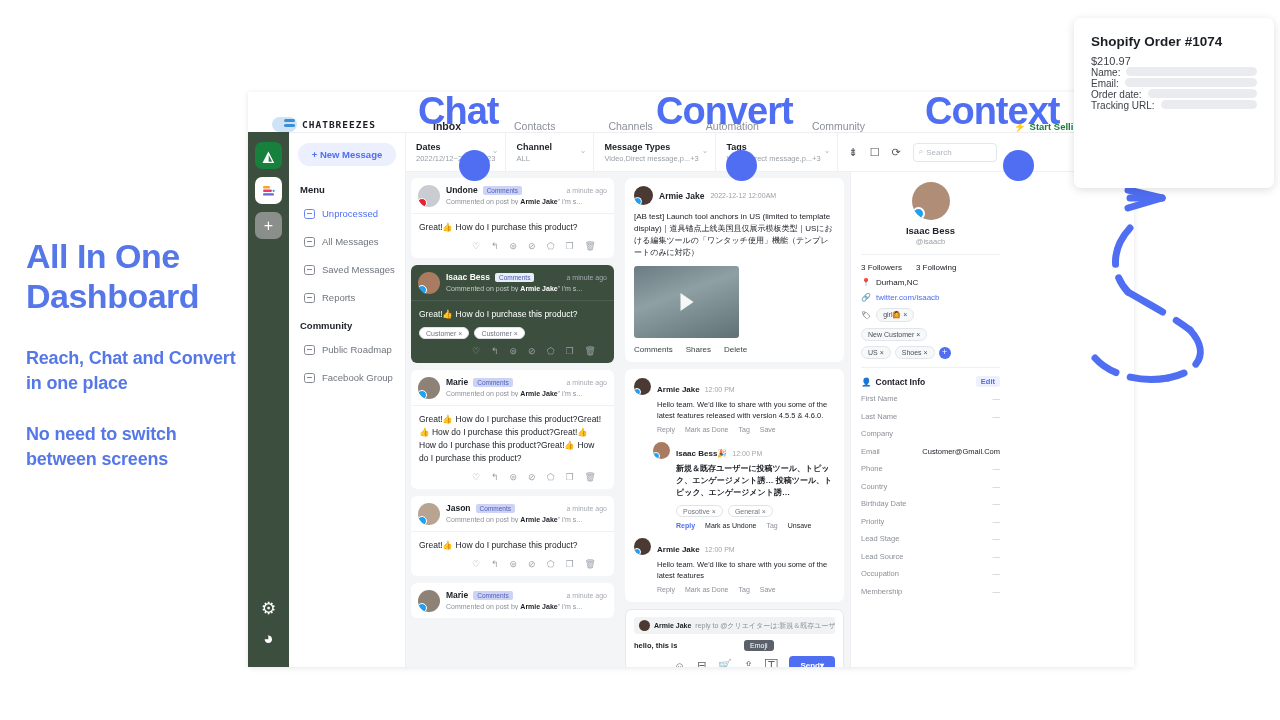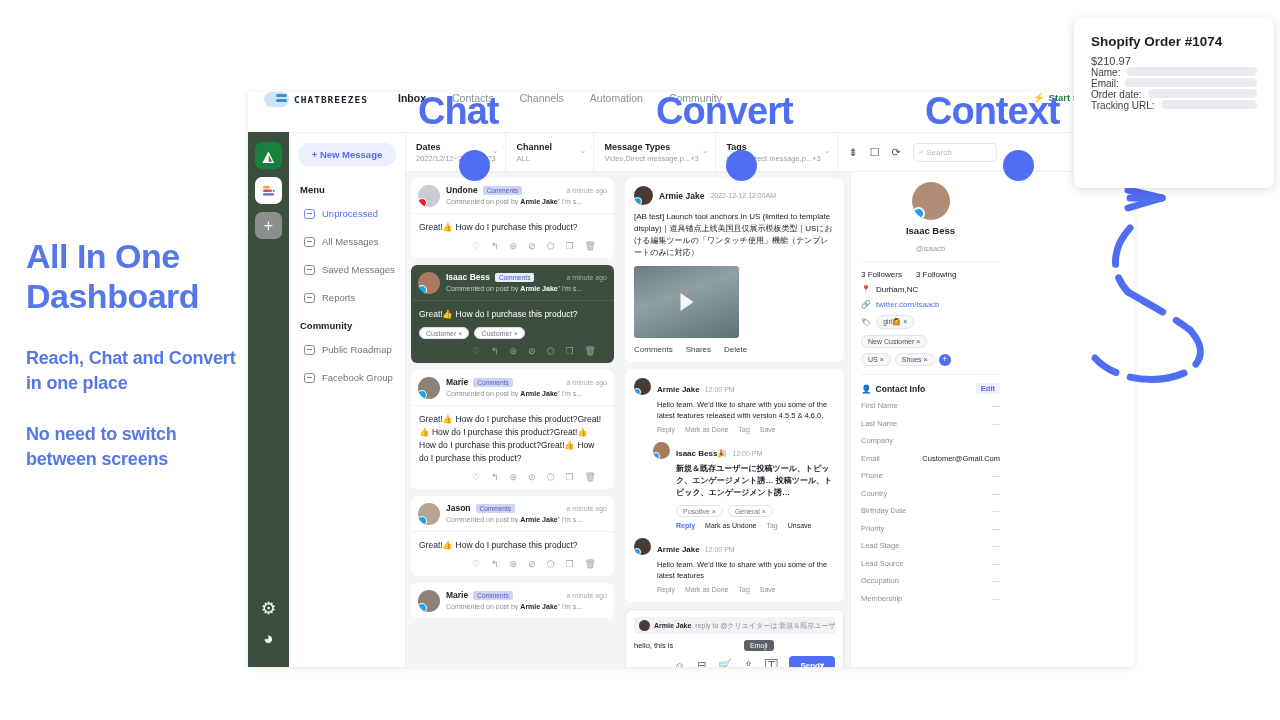--- a/index.html
+++ b/index.html
@@ -37,23 +37,24 @@
   .rail-btn { width:27px; height:27px; border-radius:7px; margin-bottom:8px;
     display:flex; align-items:center; justify-content:center; font-size:14px; }
   .rail-green { background:#17803d; color:#fff; font-weight:700; }
   .rail-white { background:#fff; }
   .rail-plus { background:#8b8f8c; color:#fff; font-size:16px; }
   .rail-bottom { position:absolute; bottom:48px; color:#fff; font-size:17px; }
   .rail-bottom2 { position:absolute; bottom:18px; color:#fff; font-size:17px; }
 
   
   #topnav {
-    position:absolute; left:8px; top:0; width:886px; height:41px; background:#fff;
-    border-bottom:1px solid #eceef2; display:flex; align-items:flex-start;
+    position:absolute; left:16px; top:0; width:886px; height:41px; background:#fff;
+    border-bottom:1px solid #eceef2; display:flex; align-items:flex-end;
     padding-left:8px;
+    gap:27px;
   }
   #logo-wrap { display:flex; align-items:center; gap:5px; margin-right:24px; width:110px;}
   .logo-cloud { width:25px; height:15px; background:#cfe3f7; border-radius:9px; position:relative; }
   .logo-cloud:after{content:"";position:absolute;left:12px;top:2px;width:11px;height:3px;background:#3a8fd6;border-radius:2px;box-shadow:0 5px 0 #3a8fd6;}
   .logo-text { font-size:9.5px; font-weight:800; letter-spacing:1px; color:#1b1f25; font-family:"DejaVu Sans Mono", monospace;}
   .navitem { font-size:10.5px; color:#8a9099; margin-right:26px; white-space:nowrap; }
   .navitem.active { color:#20232a; font-weight:600; }
   #nav-cta { margin-left:auto; margin-right:10px; display:flex; align-items:center;
     gap:3px; font-size:9.5px; color:#17803d; font-weight:700; }
   #nav-avatar { width:18px;height:18px;border-radius:50%;background:#2f3438;margin-right:10px; }
@@ -155,38 +156,38 @@
   .tacts { display:flex; gap:10px; margin-top:5px; font-size:7px; color:#8b9098; align-items:center;}
   .tacts .blue { color:#4f6ef2; font-weight:700;}
   .tacts .dark { color:#20232a; }
 
   
   #composer { background:#fff; border:1px solid #e6e8ec; border-radius:7px;
     padding:7px 8px 8px 8px; margin-top:1px; }
   #reply-ctx { background:#f1f2f4; border-radius:3px; padding:3px 5px; display:flex;
     align-items:center; gap:4px; font-size:7px; color:#8b9098; white-space:nowrap; overflow:hidden;}
   #reply-ctx b { color:#20232a; }
-  #composer-text { font-size:7.5px; font-weight:400; color:#20232a; margin-top:7px;}
+  #composer-text { font-size:7.5px; font-weight:700; color:#20232a; margin-top:7px;}
   #composer-bar { display:flex; align-items:center; justify-content:flex-end; gap:12px; margin-top:6px;
     color:#5b6169; font-size:11px; position:relative;}
   #tooltip-emoji { position:absolute; left:110px; top:-16px; background:#5b6169; color:#fff;
     font-size:7px; padding:2px 6px; border-radius:3px; }
   #send-btn { background:#4f6ef2; color:#fff; font-size:8px; font-weight:700;
     border-radius:4px; padding:5px 11px; display:flex; align-items:center; gap:0; border:none;}
 
   
   #contact {
     position:absolute; left:602px; top:80px; width:160px; height:495px;
     background:#fff; border-left:1px solid #eef0f3; padding:10px 10px; overflow:hidden;
   }
   #c-av { width:38px;height:38px;border-radius:50%;margin:0 auto;position:relative;
     background:#b08d77; overflow:hidden;}
   #c-av .badge{position:absolute;left:0;bottom:0;width:13px;height:13px;border-radius:50%;background:#1da1f2;border:2px solid #fff;}
   #c-name { text-align:center; font-size:9.5px; font-weight:700; margin-top:5px;}
-  #c-handle { text-align:center; font-size:7.5px; color:#9aa0a8; margin-top:8px;}
+  #c-handle { text-align:center; font-size:7.5px; color:#9aa0a8; margin-top:1px;}
   .c-div { border-top:1px solid #eef0f3; margin:8px 0; }
   #c-follow { display:flex; gap:14px; font-size:8px; margin-bottom:6px;}
   .c-line { display:flex; align-items:center; gap:5px; font-size:8px; color:#20232a; margin-bottom:6px;}
   .c-link { color:#4f6ef2; }
   .c-tags { display:flex; flex-wrap:wrap; gap:4px; align-items:center; }
   .c-tag { font-size:7px; border:1px solid #e2e5e9; border-radius:9px; padding:2px 6px; background:#f7f8f9; color:#4a4f57;}
   .c-add { width:12px;height:12px;border-radius:50%;background:#4f6ef2;color:#fff;font-size:9px;
     display:flex;align-items:center;justify-content:center; line-height:1;}
   #c-info-head { display:flex; align-items:center; gap:4px; font-size:8.5px; font-weight:700; margin-bottom:7px;}
   #c-edit { margin-left:auto; font-size:7.5px; color:#4f6ef2; background:#eef1fd; padding:1px 5px; border-radius:3px;}

